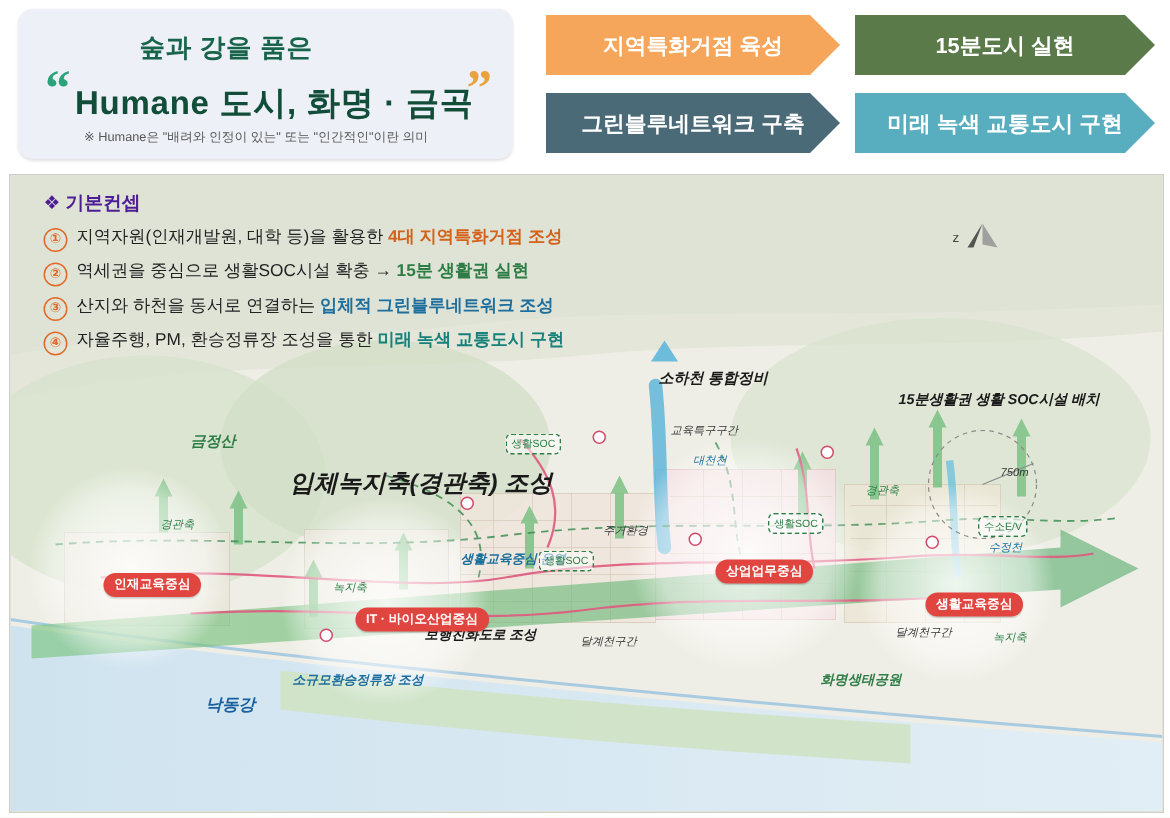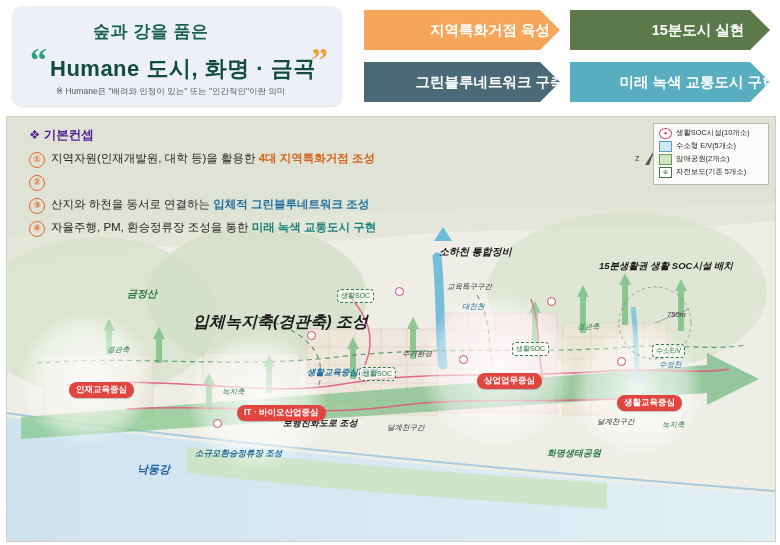--- a/index.html
+++ b/index.html
@@ -42,21 +42,20 @@
   }
   .title-note{
     position:absolute;left:44px;top:80px;
     font-size:8.5px;color:#555;
   }
   .tagbox{
     position:absolute;
     display:flex;align-items:center;justify-content:center;
     color:#ffffff;font-weight:bold;font-size:14.5px;
     box-shadow:0 1px 2px rgba(0,0,0,.18);
-    padding-left:28px;
   }
   .tag1{left:364px;top:10px;width:196px;height:40px;background:#f5a65b;
         clip-path:polygon(0 0,176px 0,196px 20px,176px 40px,0 40px);}
   .tag2{left:570px;top:10px;width:200px;height:40px;background:#5b7a4a;
         clip-path:polygon(0 0,180px 0,200px 20px,180px 40px,0 40px);
         padding-right:14px;}
   .tag3{left:364px;top:62px;width:196px;height:40px;background:#4b6a78;
         clip-path:polygon(0 0,176px 0,196px 20px,176px 40px,0 40px);}
   .tag4{left:570px;top:62px;width:200px;height:40px;background:#58aebe;
         clip-path:polygon(0 0,180px 0,200px 20px,180px 40px,0 40px);
@@ -244,51 +243,34 @@
   <div class="concept">
     <div class="concept-title">❖ 기본컨셉</div>
 
     <div class="concept-item">
       <span class="circnum">①</span>
       <span><span>지역자원(인재개발원, 대학 등)을 활용한 </span><span class="hl-orange">4대 지역특화거점 조성</span></span>
     </div>
 
     <div class="concept-item">
       <span class="circnum">②</span>
+      <span><span>역세권을 중심으로 생활SOC시설 확충 → </span><span class="hl-green">15분 생활권 실현</span></span>
     </div>
 
     <div class="concept-item">
       <span class="circnum">③</span>
       <span><span>산지와 하천을 동서로 연결하는 </span><span class="hl-blue">입체적 그린블루네트워크 조성</span></span>
     </div>
 
     <div class="concept-item">
       <span class="circnum">④</span>
       <span><span>자율주행, PM, 환승정류장 조성을 통한 </span><span class="hl-teal">미래 녹색 교통도시 구현</span></span>
     </div>
   </div>
 
-  <div class="legend">
-    <div class="legend-row">
-      <span class="lg-swatch sw-soc">●</span>
-      <span>생활SOC시설(10개소)</span>
-    </div>
-    <div class="legend-row">
-      <span class="lg-swatch sw-ev"></span>
-      <span>수소형 E/V(5개소)</span>
-    </div>
-    <div class="legend-row">
-      <span class="lg-swatch sw-park"></span>
-      <span>암애공원(2개소)</span>
-    </div>
-    <div class="legend-row">
-      <span class="lg-swatch sw-bike">⊕</span>
-      <span>자전보도(기존 5개소)</span>
-    </div>
-  </div>
 
   <div class="mlabel" style="left:432px;top:128px;color:#1a1a1a;font-size:10px">소하천 통합정비</div>
   <div class="mlabel" style="left:592px;top:143px;color:#1a1a1a;font-size:9.5px">15분생활권 생활 SOC시설 배치</div>
   <div class="mlabel" style="left:120px;top:170px;color:#2f7d46;font-size:10px">금정산</div>
   <div class="mlabel" style="left:186px;top:195px;color:#1a1a1a;font-size:16px">입체녹지축(경관축) 조성</div>
   <div class="mlabel" style="left:300px;top:250px;color:#1a6f9e;font-size:8.5px">생활교육중심 운영</div>
   <div class="mlabel" style="left:276px;top:300px;color:#1a1a1a;font-size:9px">보행친화도로 조성</div>
   <div class="mlabel" style="left:188px;top:331px;color:#1f6f9e;font-size:8.5px">소규모환승정류장 조성</div>
   <div class="mlabel" style="left:130px;top:345px;color:#1a5f9e;font-size:11px">낙동강</div>
   <div class="mlabel" style="left:540px;top:330px;color:#2f7d46;font-size:9px">화명생태공원</div>

